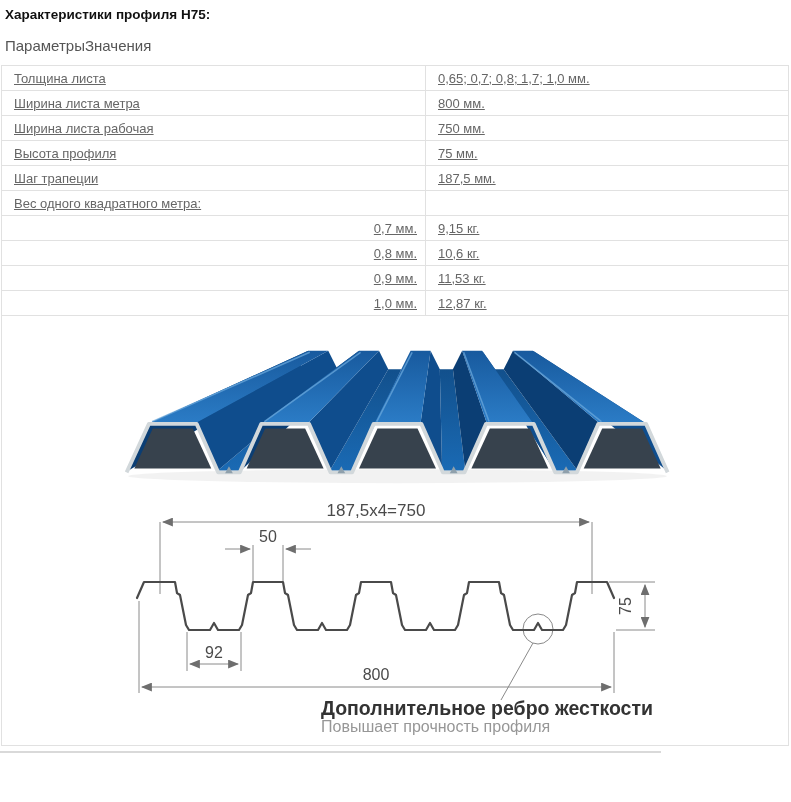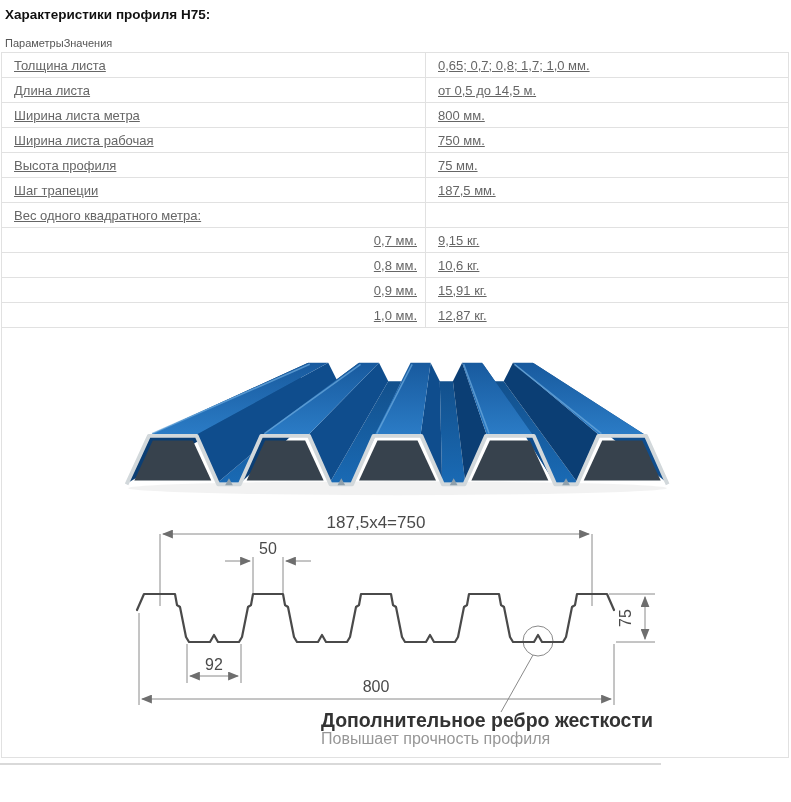--- a/index.html
+++ b/index.html
@@ -1,19 +1,19 @@
 <!DOCTYPE html>
 <html><head>
 <meta charset="utf-8">
 <style>
   html,body{margin:0;padding:0;background:#fff;}
   body{font-family:"Liberation Sans","DejaVu Sans",sans-serif;color:#666;}
   .page{width:661px;background:#fff;}
   .page-title{margin:7px 0 15px 5px;font-size:13.5px;font-weight:bold;color:#111;}
-  .table-caption{margin:0 0 3px 5px;font-size:11px;color:#555;}
+  .table-caption{margin:0 0 11px 5px;font-size:15px;color:#555;}
   table.spec{border-collapse:collapse;width:788px;margin-left:1px;table-layout:fixed;text-decoration:underline;}
   table.spec td{border:1px solid #e1e1e1;padding:4px 8px 4px 12px;font-size:13px;color:#666;height:16px;overflow:hidden;white-space:nowrap;}
   td.val{padding-left:7px;}
   td.center{text-align:right;padding-left:8px;}
   td.img-cell{padding:12px 0 26px 0;height:auto;white-space:normal;margin-top:32px;}
   .fig{display:block;margin:0 auto;}
   .fig3d{margin-bottom:4px;}
   .bottom-rule{height:2px;background:#d9d9d9;margin-top:5px;}
 </style>
 </head>
@@ -27,24 +27,20 @@
 
   <table class="spec">
     <colgroup>
         <col style="width:424px">
         <col>
       </colgroup>
     <tbody>
       <tr>
         <td>Толщина листа</td>
         <td class="val">0,65; 0,7; 0,8; 1,7; 1,0 мм.</td>
-      </tr>
-      <tr>
-        <td>Длина листа</td>
-        <td class="val">от 0,5 до 14,5 м.</td>
       </tr>
       <tr>
         <td>Ширина листа метра</td>
         <td class="val">800 мм.</td>
       </tr>
       <tr>
         <td>Ширина листа рабочая</td>
         <td class="val">750 мм.</td>
       </tr>
       <tr>
@@ -62,21 +58,21 @@
       <tr>
         <td class="center">0,7 мм.</td>
         <td class="val">9,15 кг.</td>
       </tr>
       <tr>
         <td class="center">0,8 мм.</td>
         <td class="val">10,6 кг.</td>
       </tr>
       <tr>
         <td class="center">0,9 мм.</td>
-        <td class="val">15,91 кг.</td>
+        <td class="val">11,53 кг.</td>
       </tr>
       <tr>
         <td class="center">1,0 мм.</td>
         <td class="val">12,87 кг.</td>
       </tr>
       <tr>
         <td class="img-cell" colspan="2">
 
           <svg class="fig fig3d" width="555" height="177" viewBox="0 0 720 230">
             <defs>

